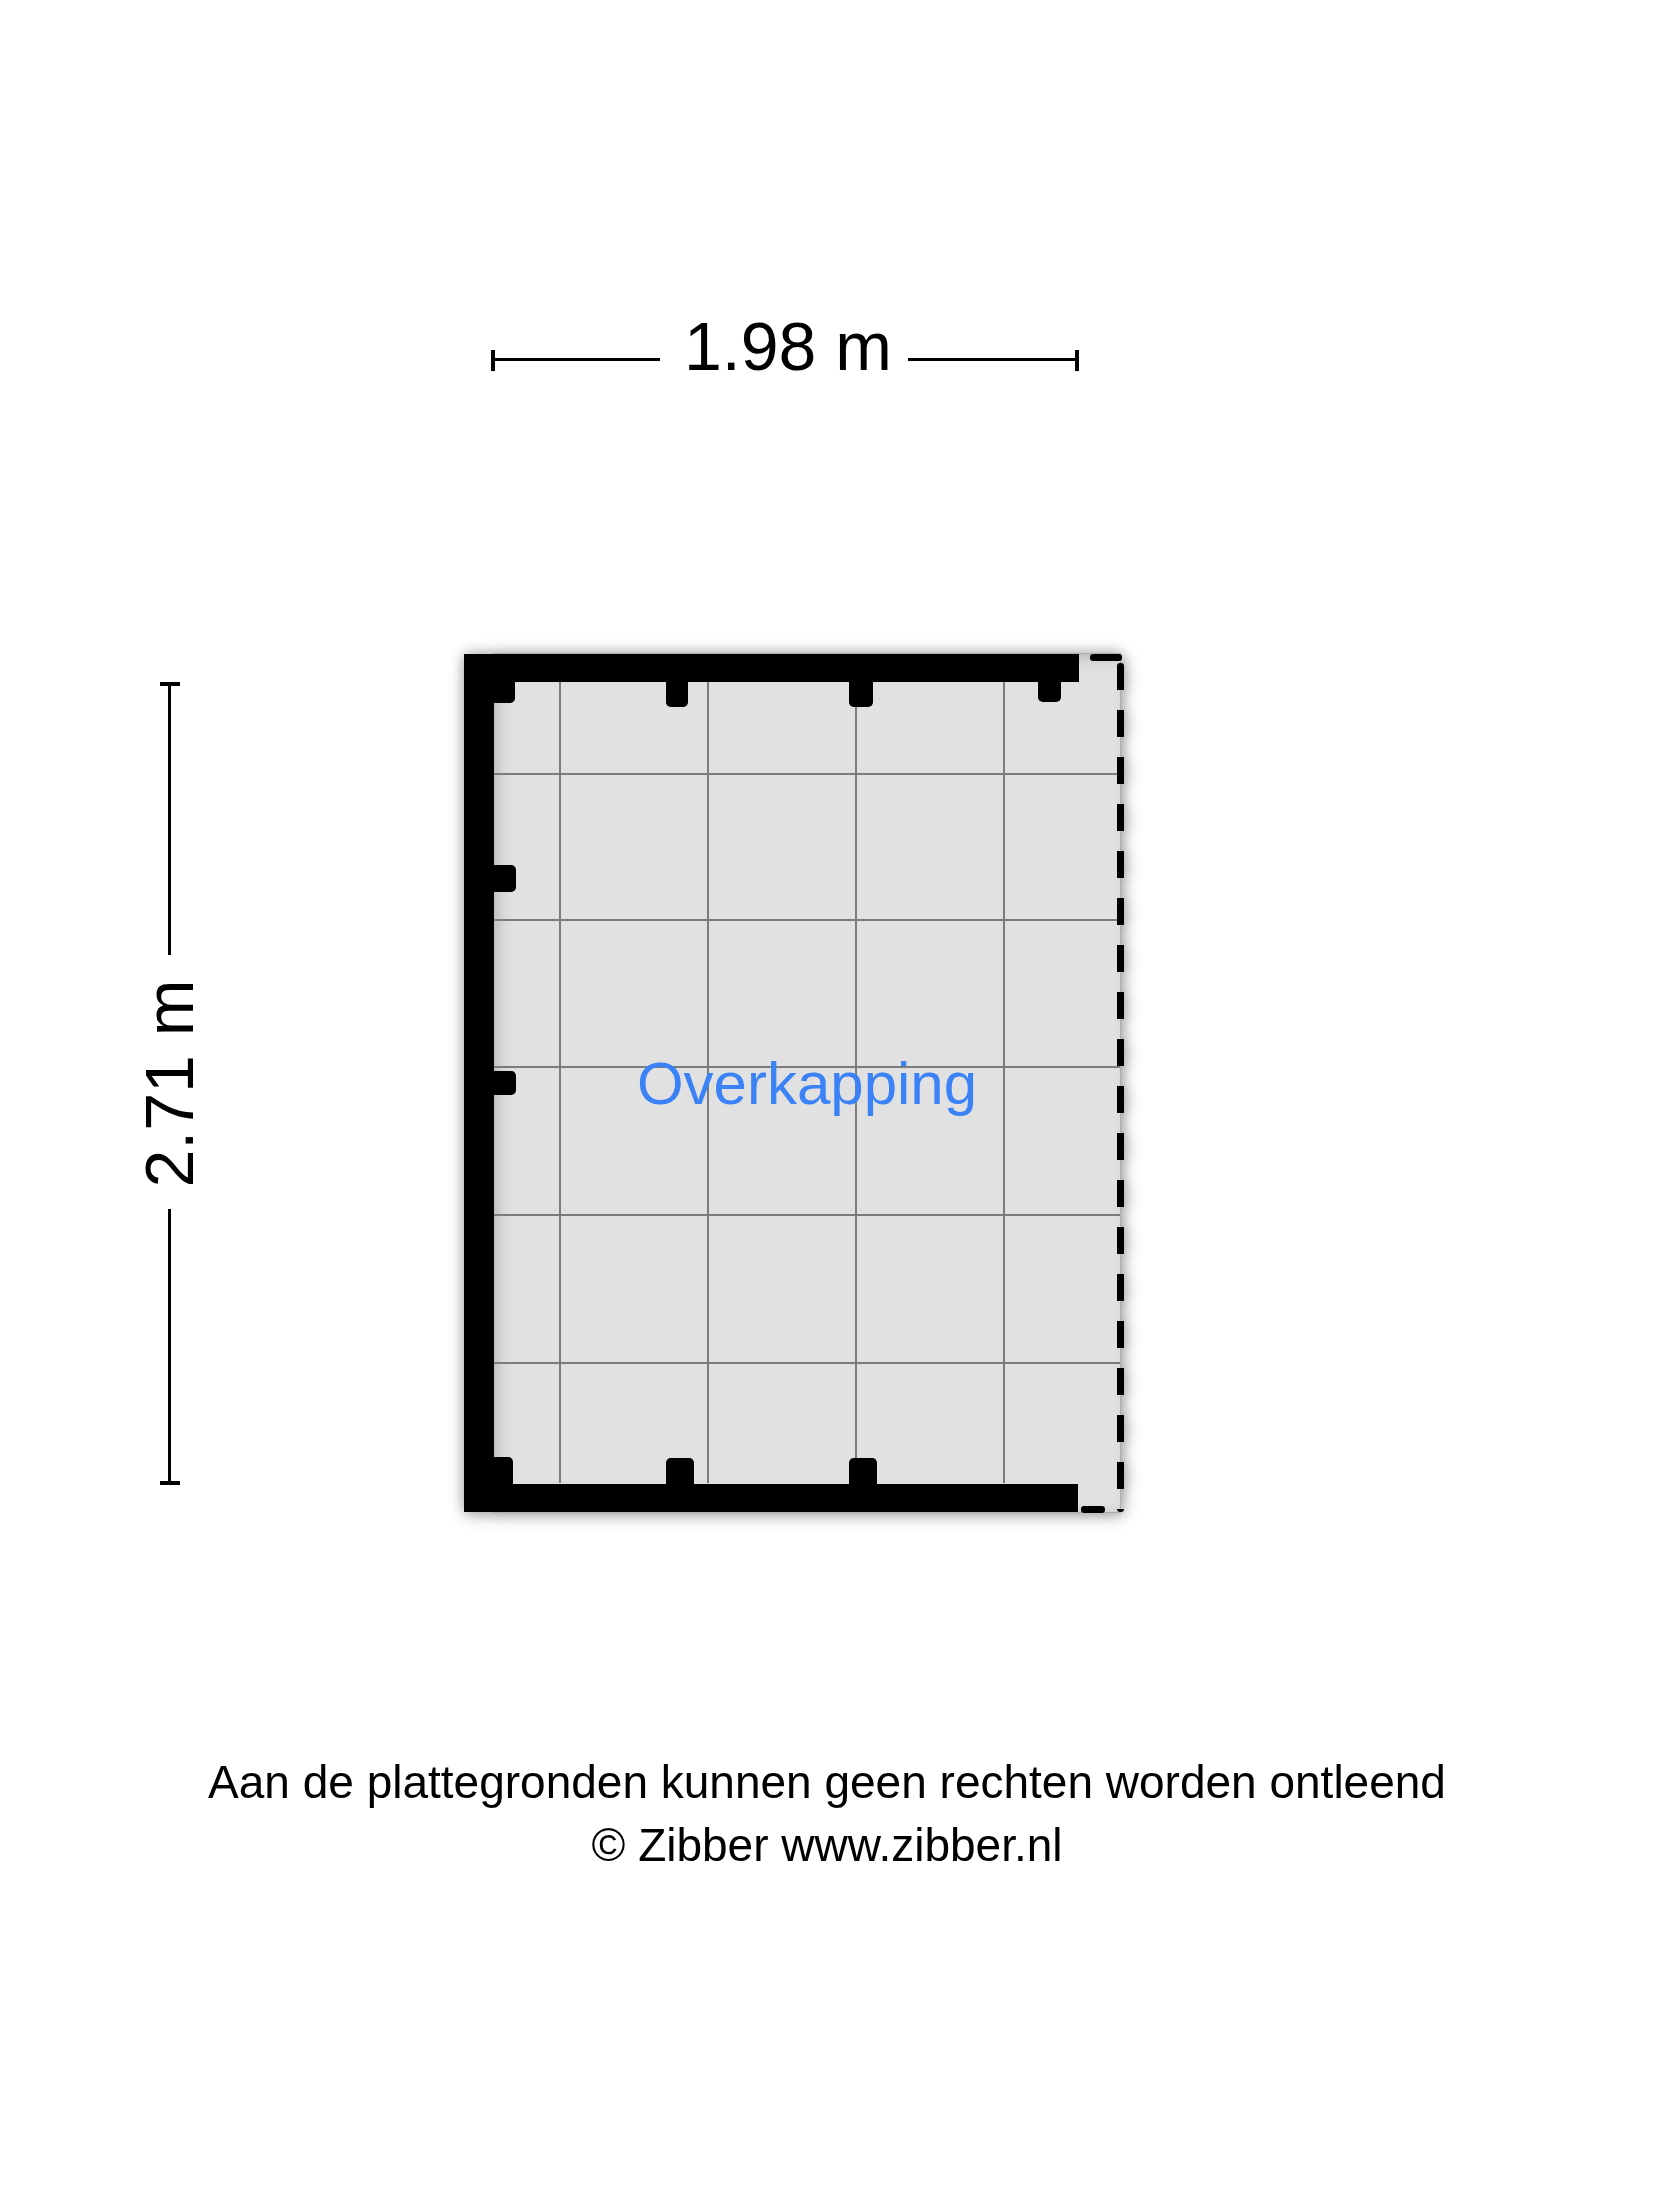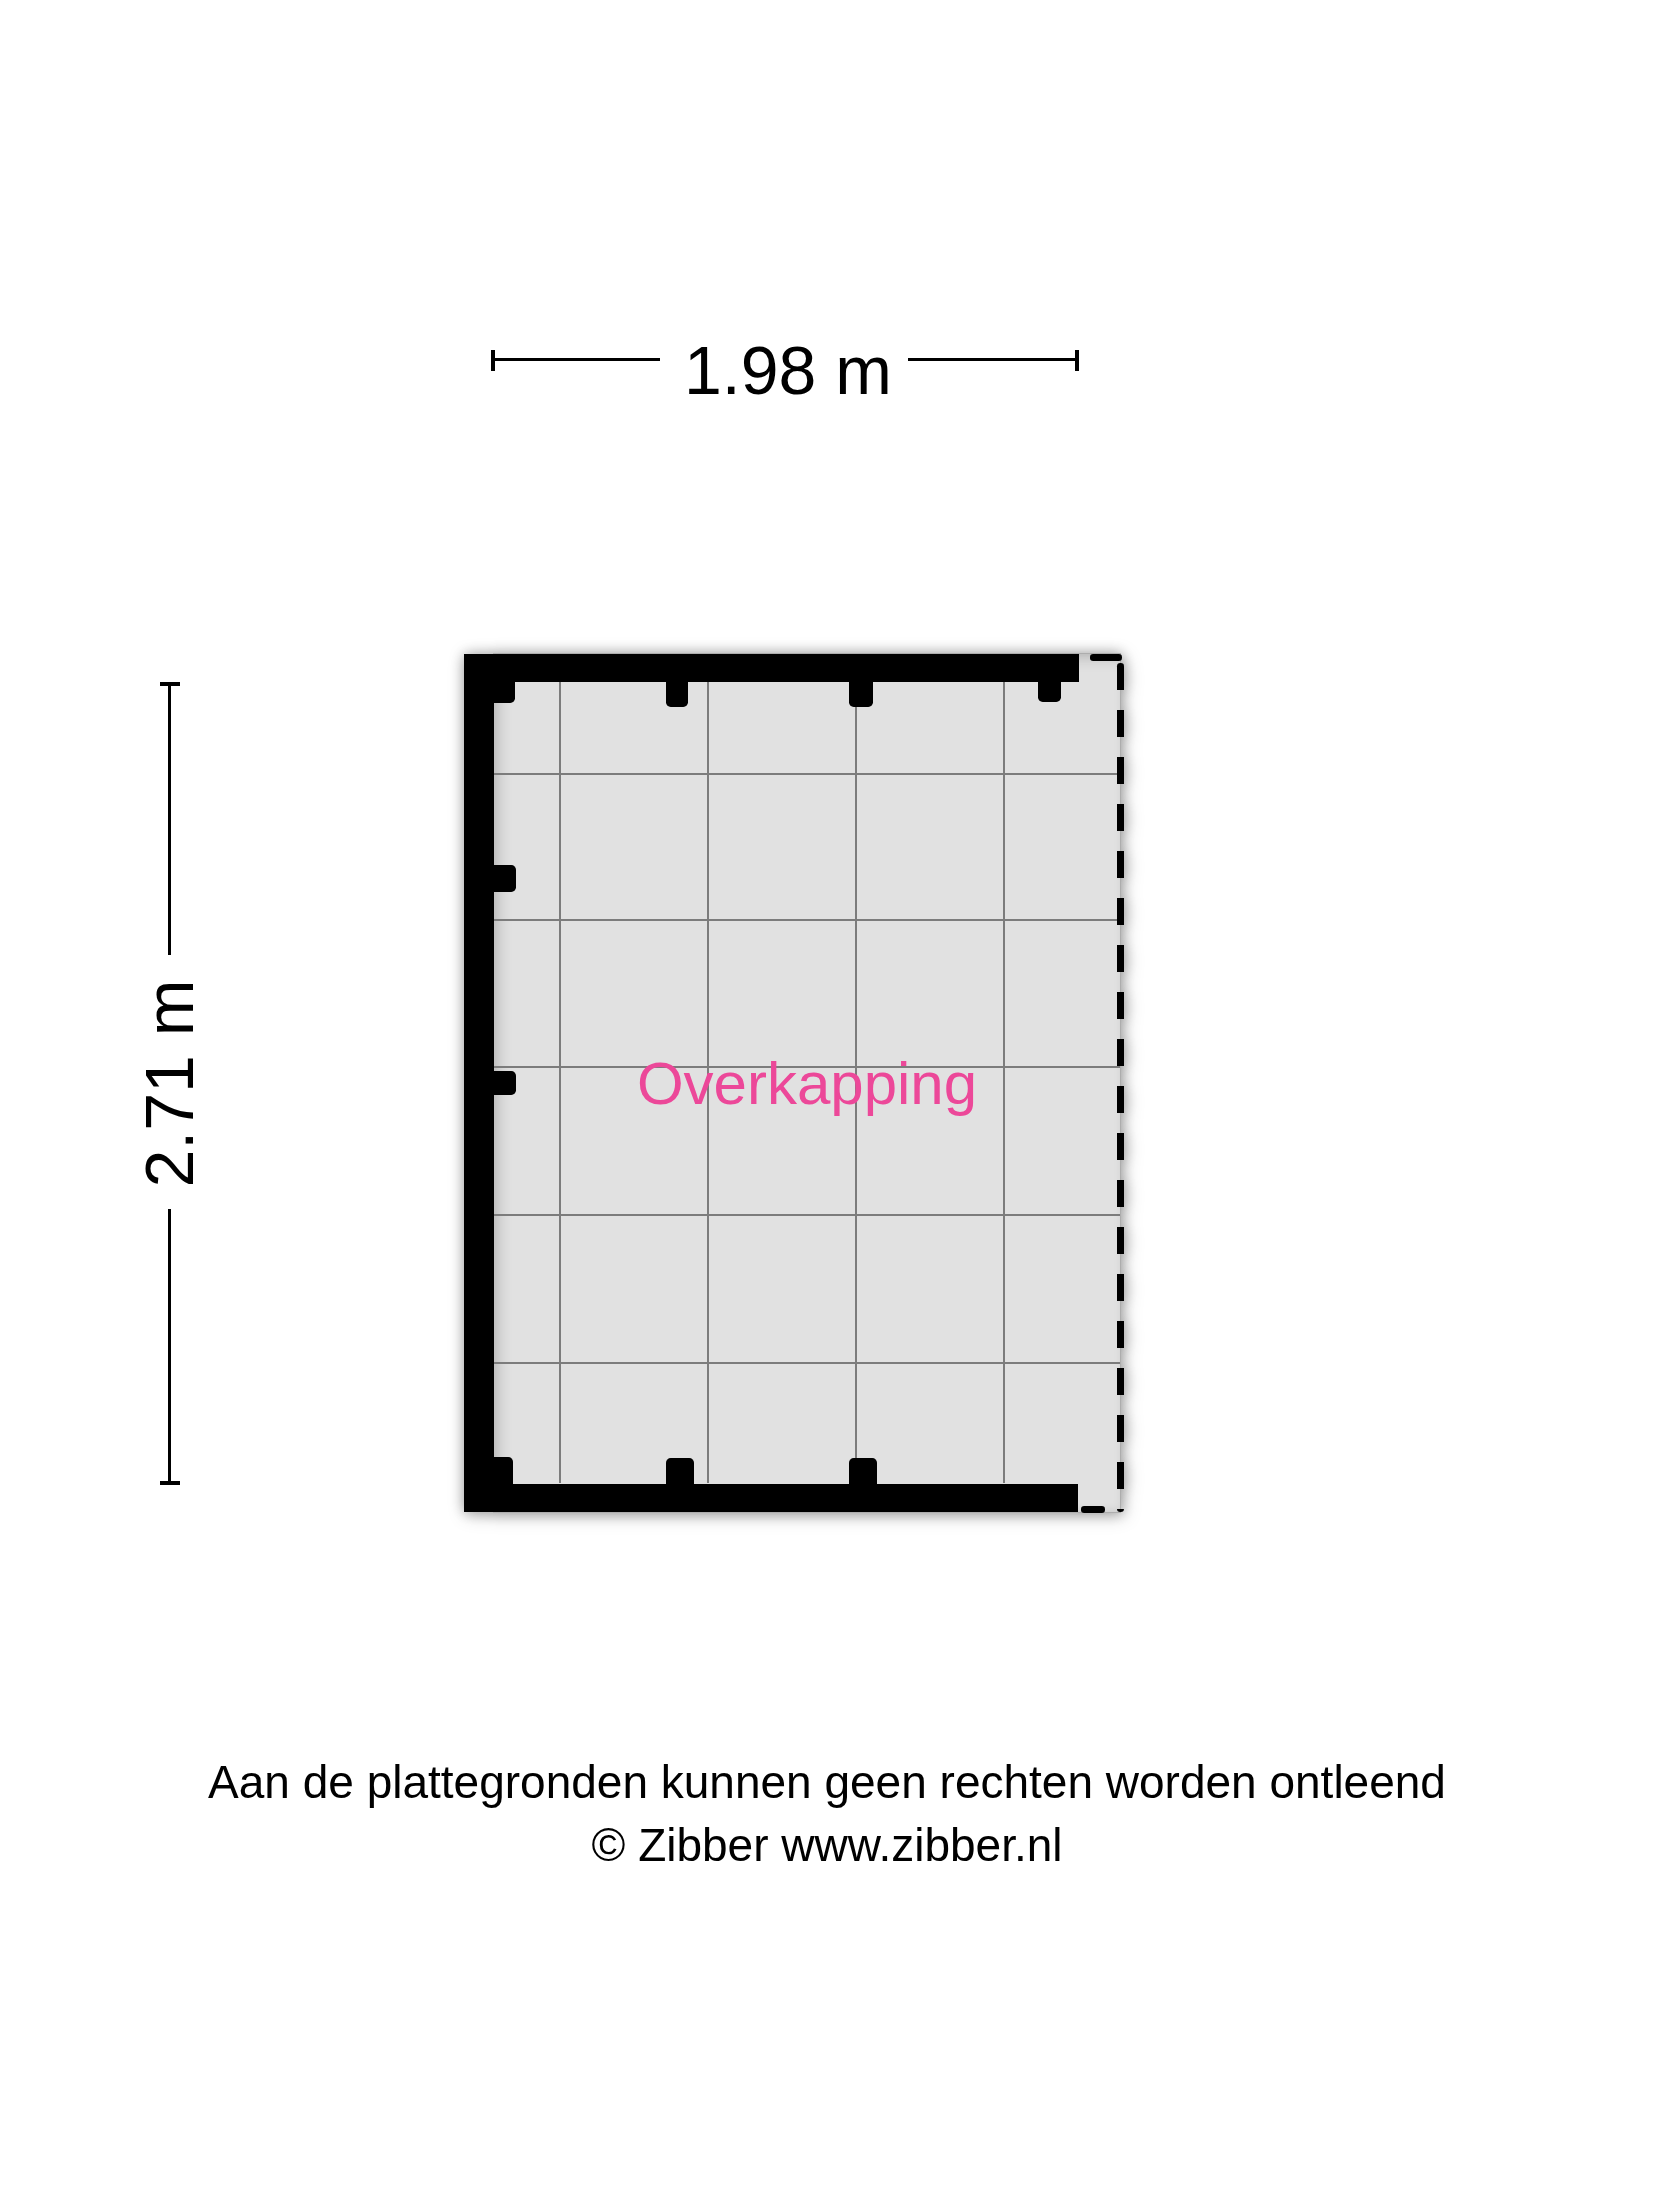--- a/index.html
+++ b/index.html
@@ -53,39 +53,39 @@
   .post{background:var(--wall);border-radius:3.2px;}
   .dash-line-v{
     left:1117px;top:663px;width:7px;height:849px;
     background:repeating-linear-gradient(to bottom, var(--wall) 0 27px, transparent 27px 47px);
     border-radius:3.2px;
   }
   .dash-stub{background:var(--wall);border-radius:3.2px;}
   .room-label{
     left:494px;top:1044px;width:626px;height:79px;
     line-height:79px;text-align:center;
-    font-size:60px;color:#ec4899;
+    font-size:60px;color:#3b82f6;
     white-space:nowrap;
   }
 
   
   .footer-line{
     left:0;width:1654px;height:68px;
     line-height:68px;text-align:center;
     font-size:46px;color:var(--text);
     white-space:nowrap;
   }
 </style>
 </head>
 <body style="background: rgb(255, 255, 255);">
 
 <div>
   <div class="abs dim-tick-v" style="left:491px;top:350px;"></div>
   <div class="abs dim-seg-h" style="left:493px;top:358px;width:167px;"></div>
-  <div class="abs dim-label" style="left:666px;top:331px;width:244px;text-align:center;">1.98 m</div>
+  <div class="abs dim-label" style="left:666px;top:307px;width:244px;text-align:center;">1.98 m</div>
   <div class="abs dim-seg-h" style="left:908px;top:358px;width:169px;"></div>
   <div class="abs dim-tick-v" style="left:1075px;top:350px;"></div>
 </div>
 
 <div>
   <div class="abs dim-tick-h" style="left:160px;top:682px;"></div>
   <div class="abs dim-seg-v" style="left:168px;top:684px;height:271px;"></div>
   <div class="abs dim-label dim-label-rotated" style="left:43px;top:1044px;width:252px;">2.71 m</div>
   <div class="abs dim-seg-v" style="left:168px;top:1209px;height:274px;"></div>
   <div class="abs dim-tick-h" style="left:160px;top:1481px;"></div>

